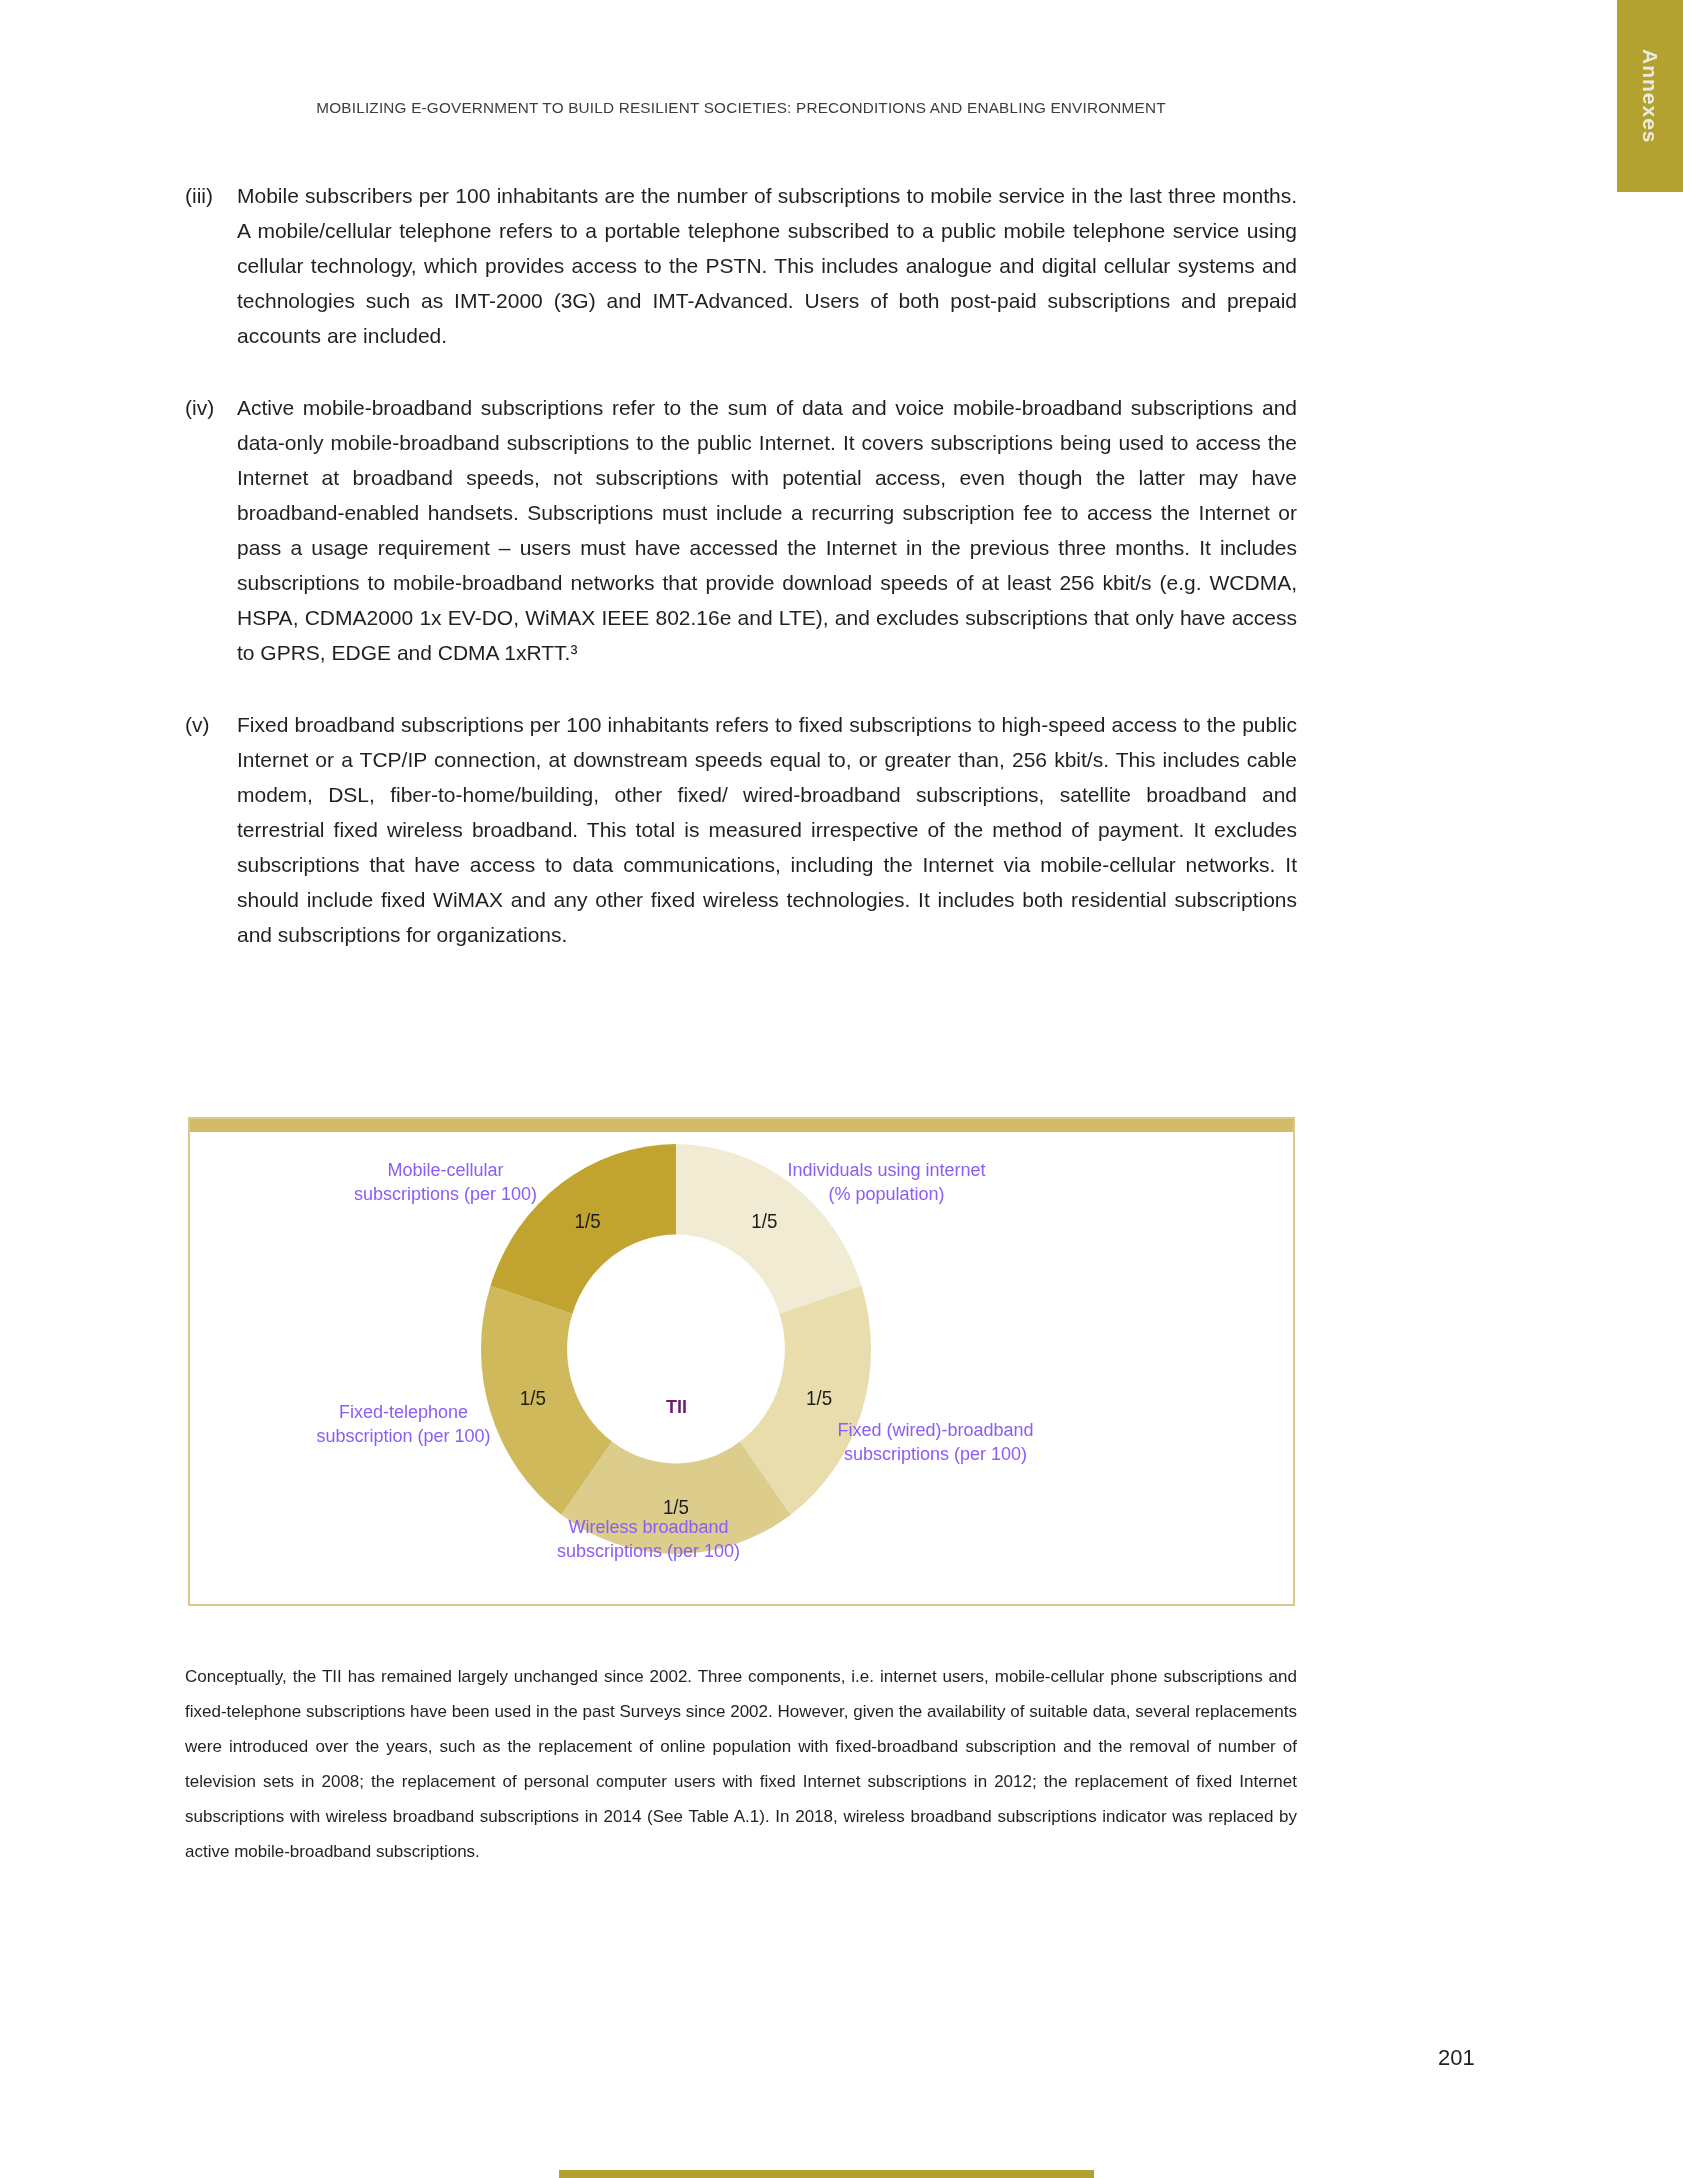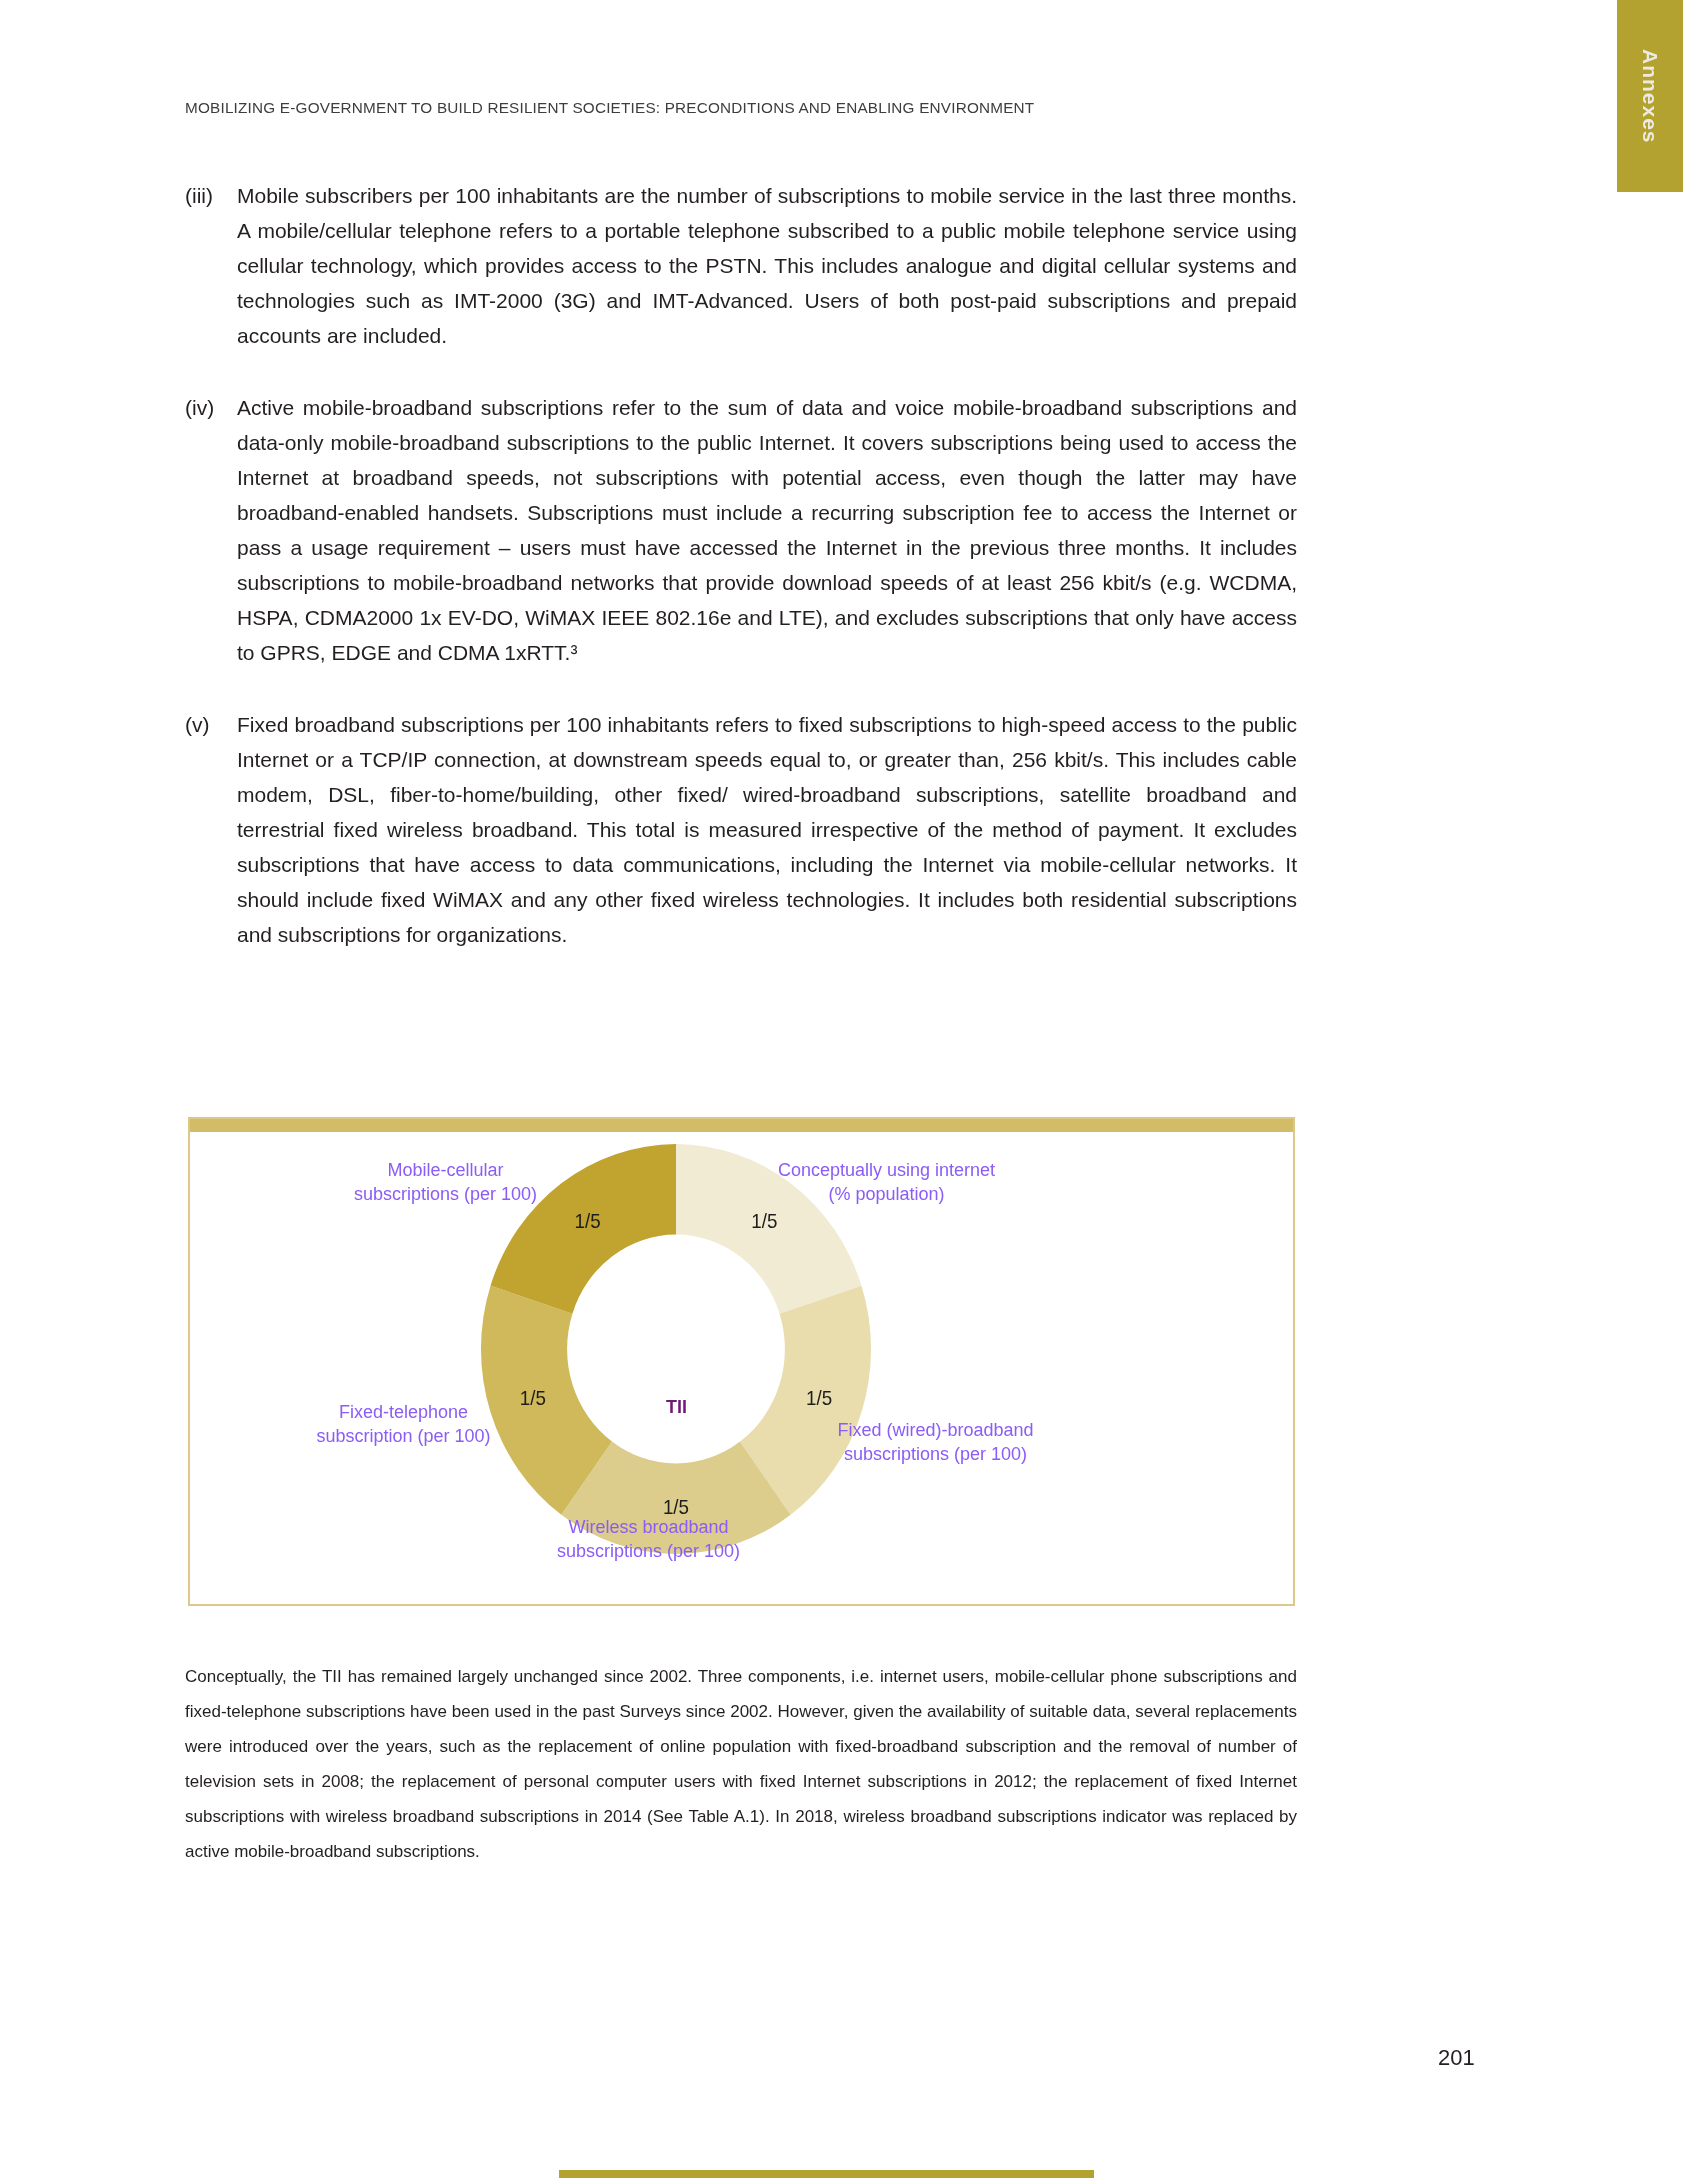--- a/index.html
+++ b/index.html
@@ -8,21 +8,21 @@
     font-family:"Liberation Sans", sans-serif; color:#231f20; overflow:hidden;
   }
   .annex-tab {
     position:absolute; left:1617px; top:0; width:66px; height:192px;
     background:var(--c-tab,#b3a130); display:flex; align-items:center; justify-content:center;
   }
   .annex-tab span {
     writing-mode:vertical-rl; color:#ecebe2; font-size:21px; font-weight:bold; letter-spacing:1px;
   }
   .running-header {
-    position:absolute; left:185px; top:99px; width:1112px; text-align:left;
+    position:absolute; left:185px; top:99px; width:1112px; text-align:center;
     font-size:15.3px; color:#3d3d3d; letter-spacing:0.2px;
   }
   .list-block { position:absolute; left:185px; top:178px; width:1112px; }
   .list-item { display:flex; margin-bottom:37px; }
   .list-marker { width:52px; flex:none; font-size:21px; line-height:35px; }
   .list-text { flex:1; font-size:21px; line-height:35px; text-align:justify; }
   .figure-title {
     position:absolute; left:185px; top:1079px; font-size:23px; font-weight:bold; color:#1d1d1b;
   }
   .fig-label { margin-right:30px; }
@@ -95,21 +95,21 @@
       <path d="M 387.36 139.12 A 197 197 0 0 1 315.79 359.38 L 264.66 288.99 A 110 110 0 0 0 304.62 166.01 Z" fill="#e9ddae"></path>
       <text x="344.6" y="254.0" text-anchor="middle" class="weight-label">1/5</text>
       <path d="M 315.79 359.38 A 197 197 0 0 1 84.21 359.38 L 135.34 288.99 A 110 110 0 0 0 264.66 288.99 Z" fill="#dccd8d"></path>
       <text x="200.0" y="359.0" text-anchor="middle" class="weight-label">1/5</text>
       <path d="M 84.21 359.38 A 197 197 0 0 1 12.64 139.12 L 95.38 166.01 A 110 110 0 0 0 135.34 288.99 Z" fill="#cfb95b"></path>
       <text x="55.4" y="254.0" text-anchor="middle" class="weight-label">1/5</text>
       <path d="M 12.64 139.12 A 197 197 0 0 1 200.00 3.00 L 200.00 90.00 A 110 110 0 0 0 95.38 166.01 Z" fill="#c1a42f"></path>
       <text x="110.7" y="84.0" text-anchor="middle" class="weight-label">1/5</text>
     </svg>
 
-  <div class="chart-label" id="label-individuals">Conceptually using internet
+  <div class="chart-label" id="label-individuals">Individuals using internet
 (% population)</div>
   <div class="chart-label" id="label-fixedwired">Fixed (wired)-broadband
 subscriptions (per 100)</div>
   <div class="chart-label" id="label-wireless">Wireless broadband
 subscriptions (per 100)</div>
   <div class="chart-label" id="label-fixedtel">Fixed-telephone
 subscription (per 100)</div>
   <div class="chart-label" id="label-mobile">Mobile-cellular
 subscriptions (per 100)</div>
 

